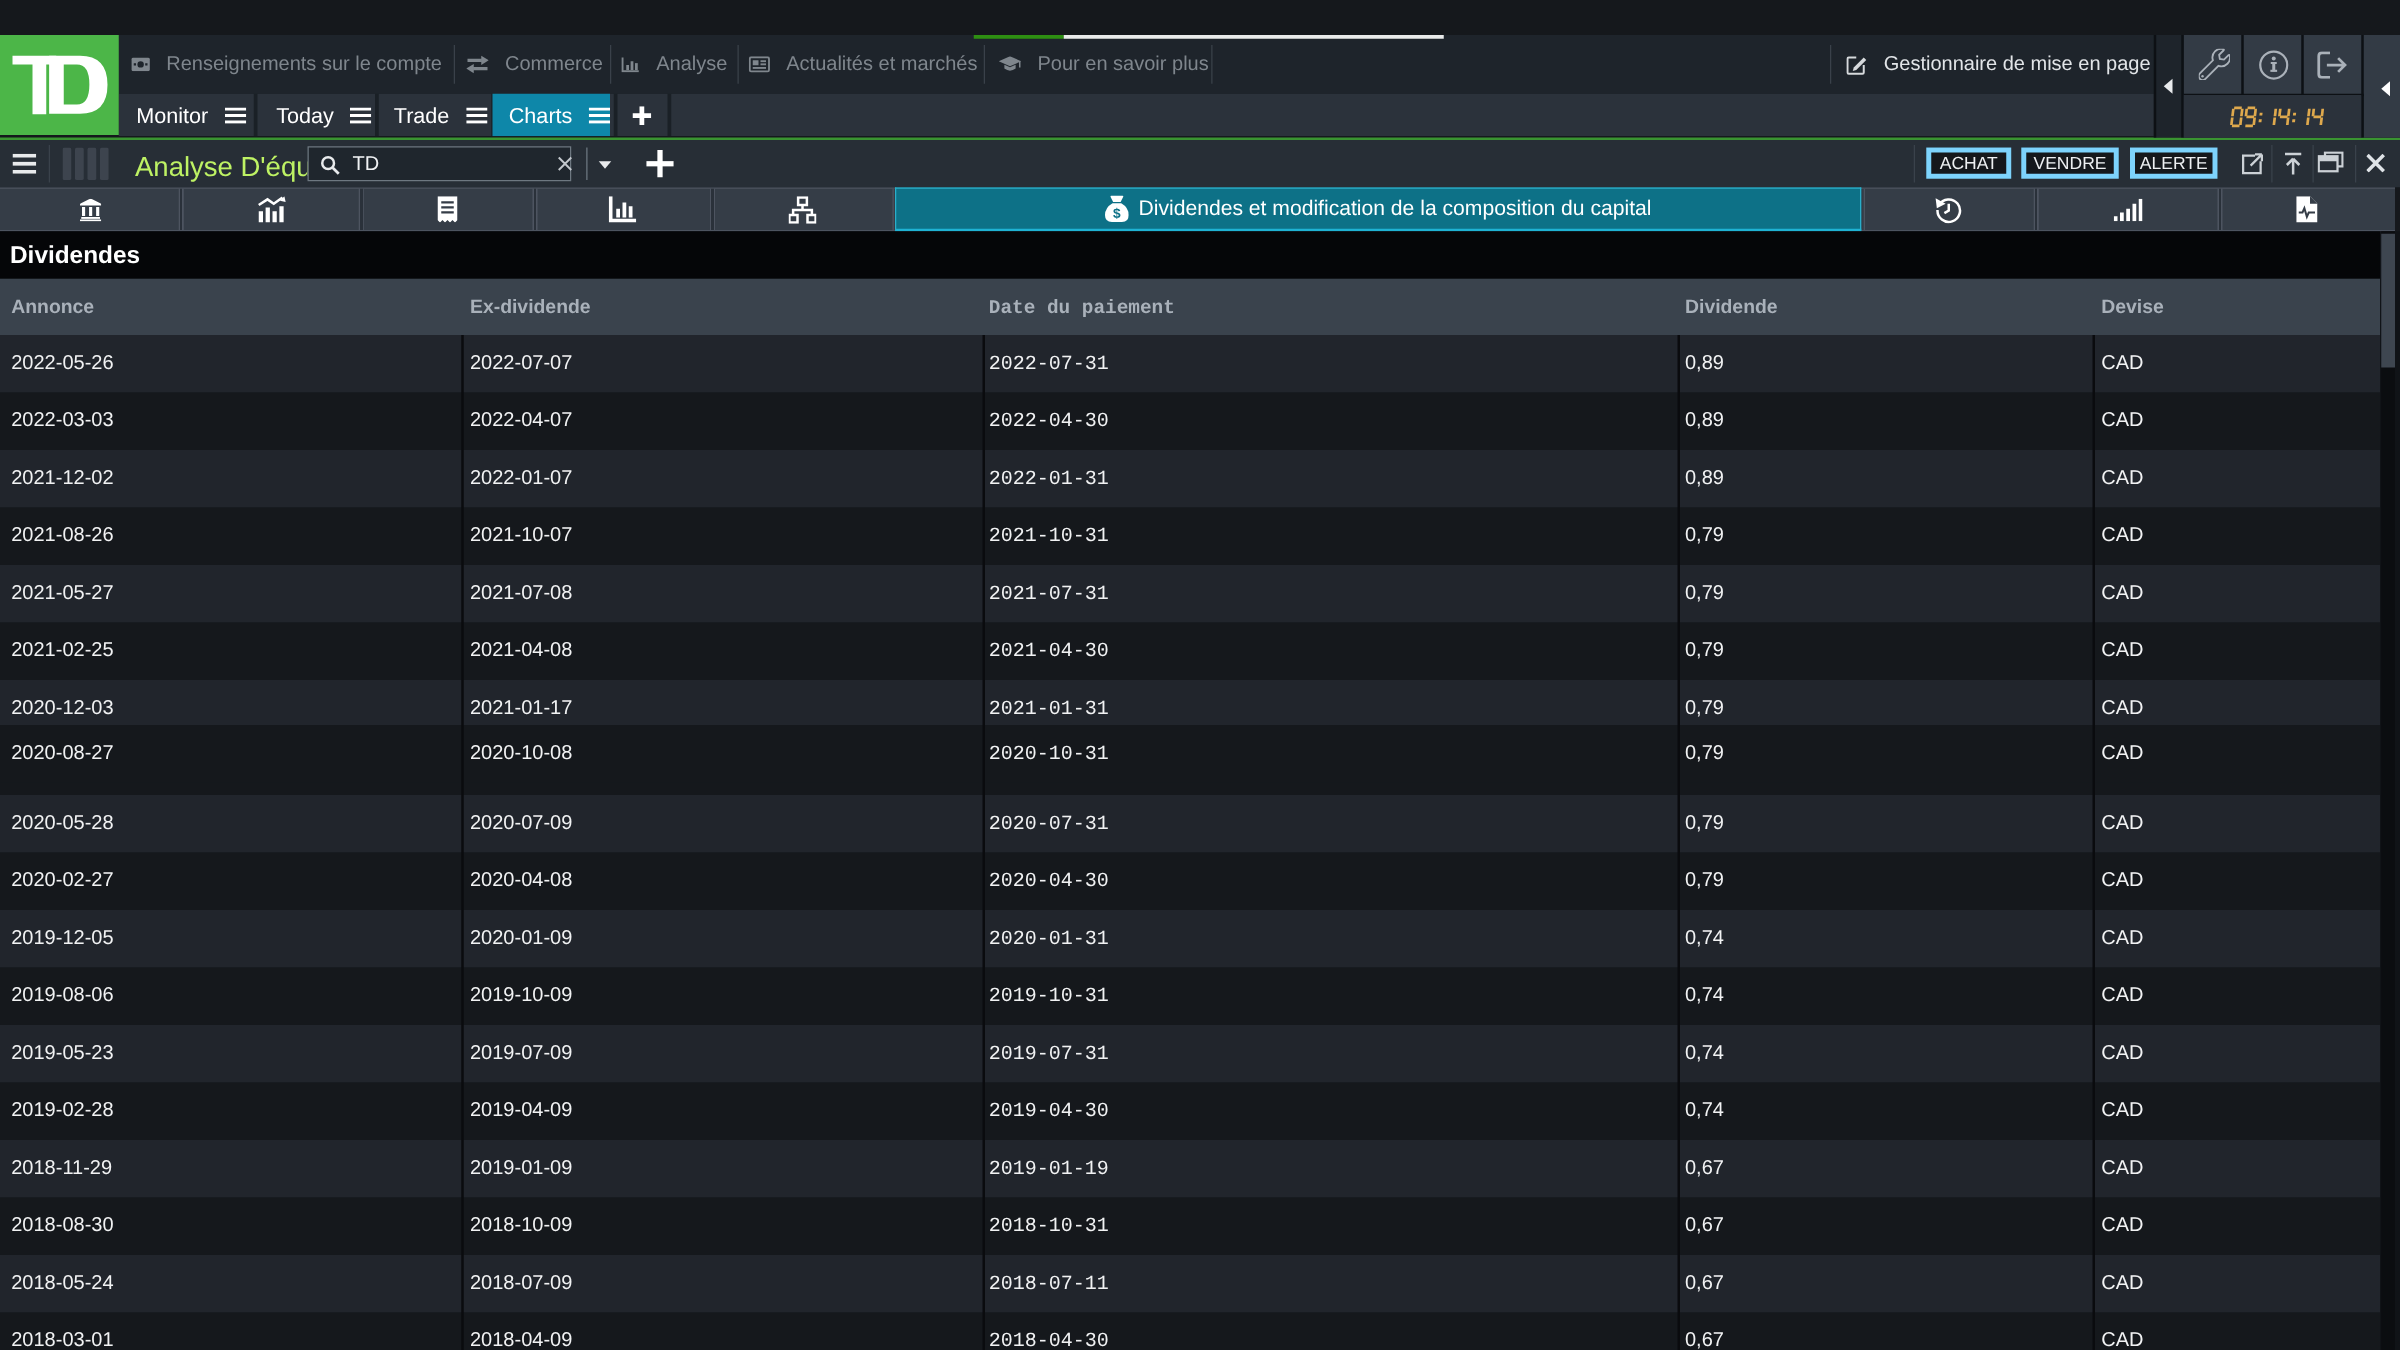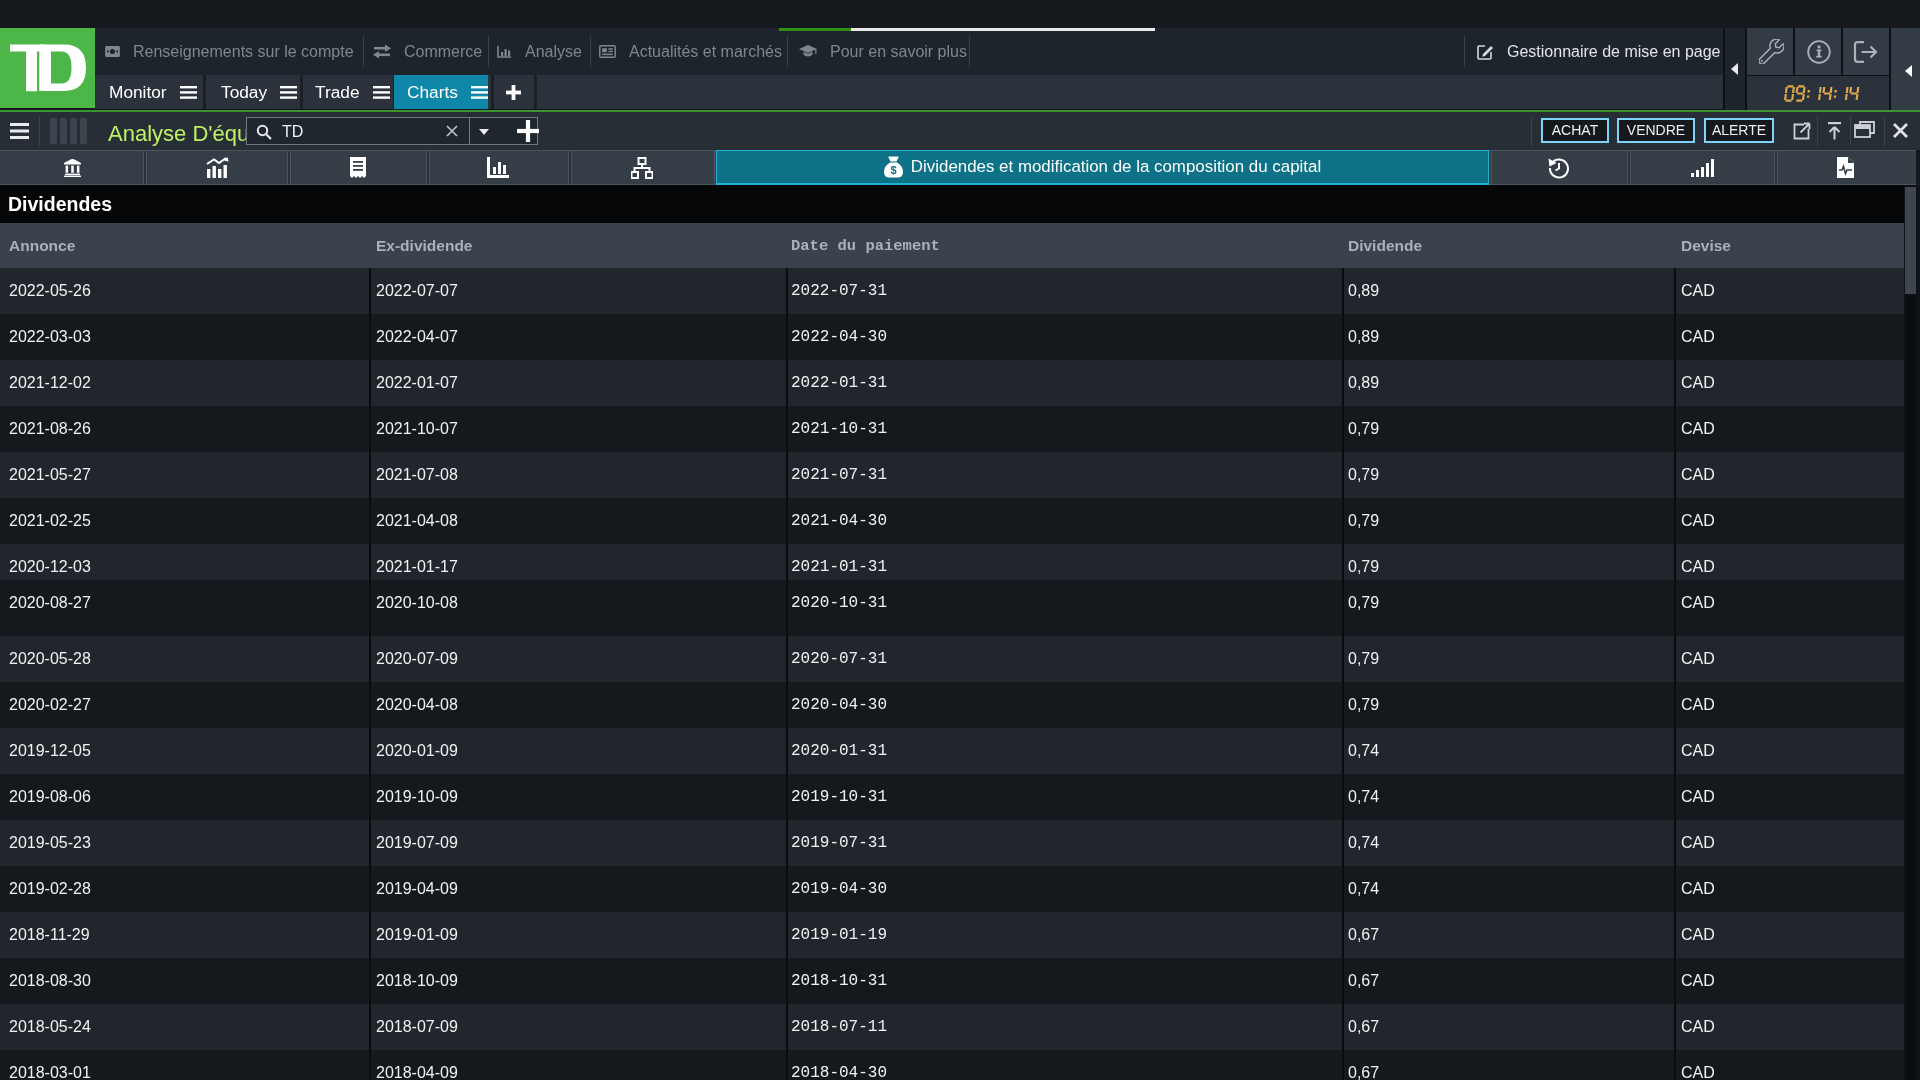--- a/index.html
+++ b/index.html
@@ -28,24 +28,24 @@
 #greenline { left:0; top:82px; width:1920px; height:2px; background:#3a9431; }
 #row2darkline { left:0; top:81px; width:1920px; height:1.5px; background:#14181d; }
 
 
 #rctl { left:1723px; top:0; width:197px; height:82px; background:#1e242b; z-index:6; }
 #clock { position:absolute; left:24px; top:48px; width:142px; height:34px; background:#2b323b; }
 
 
 #toolbar { left:0; top:84px; width:1920px; height:38px; background:#272e36; }
 .tsep { position:absolute; top:4px; height:30px; width:1px; background:#3a424b; }
-#searchbox { position:absolute; left:246px; top:5px; width:292px; height:28px;
+#searchbox { position:absolute; left:246px; top:5px; width:211px; height:28px;
   border:1px solid #6e7881; background:#1f262d; }
 #searchbox .inner-sep { position:absolute; left:222px; top:0; width:1px; height:26px; background:#6e7881; }
-.btn { position:absolute; top:5.5px; height:25px; border:2px solid #7dd3fc; background:#15181c;
+.btn { position:absolute; top:5.5px; height:25px; border:4px solid #7dd3fc; background:#15181c;
   color:#eef0f2; font-size:14px; display:flex; align-items:center; justify-content:center; }
 
 
 #tabstrip { left:0; top:122px; width:1920px; height:35px; background:#15181c; }
 #tabstrip .strip { position:absolute; left:0; top:0; width:1916px; height:35px;
   background:#353d47; border-top:1px solid #4d5460; border-bottom:1px solid #4d5460;
   box-sizing:border-box; }
 .ptabsep { position:absolute; top:1px; height:33px; width:4px;
   background:linear-gradient(90deg,#4d5460 0 1px,#2a313a 1px 3px,#4d5460 3px 4px); }
 #seltab { position:absolute; left:716px; top:0; width:773px; height:35px;

